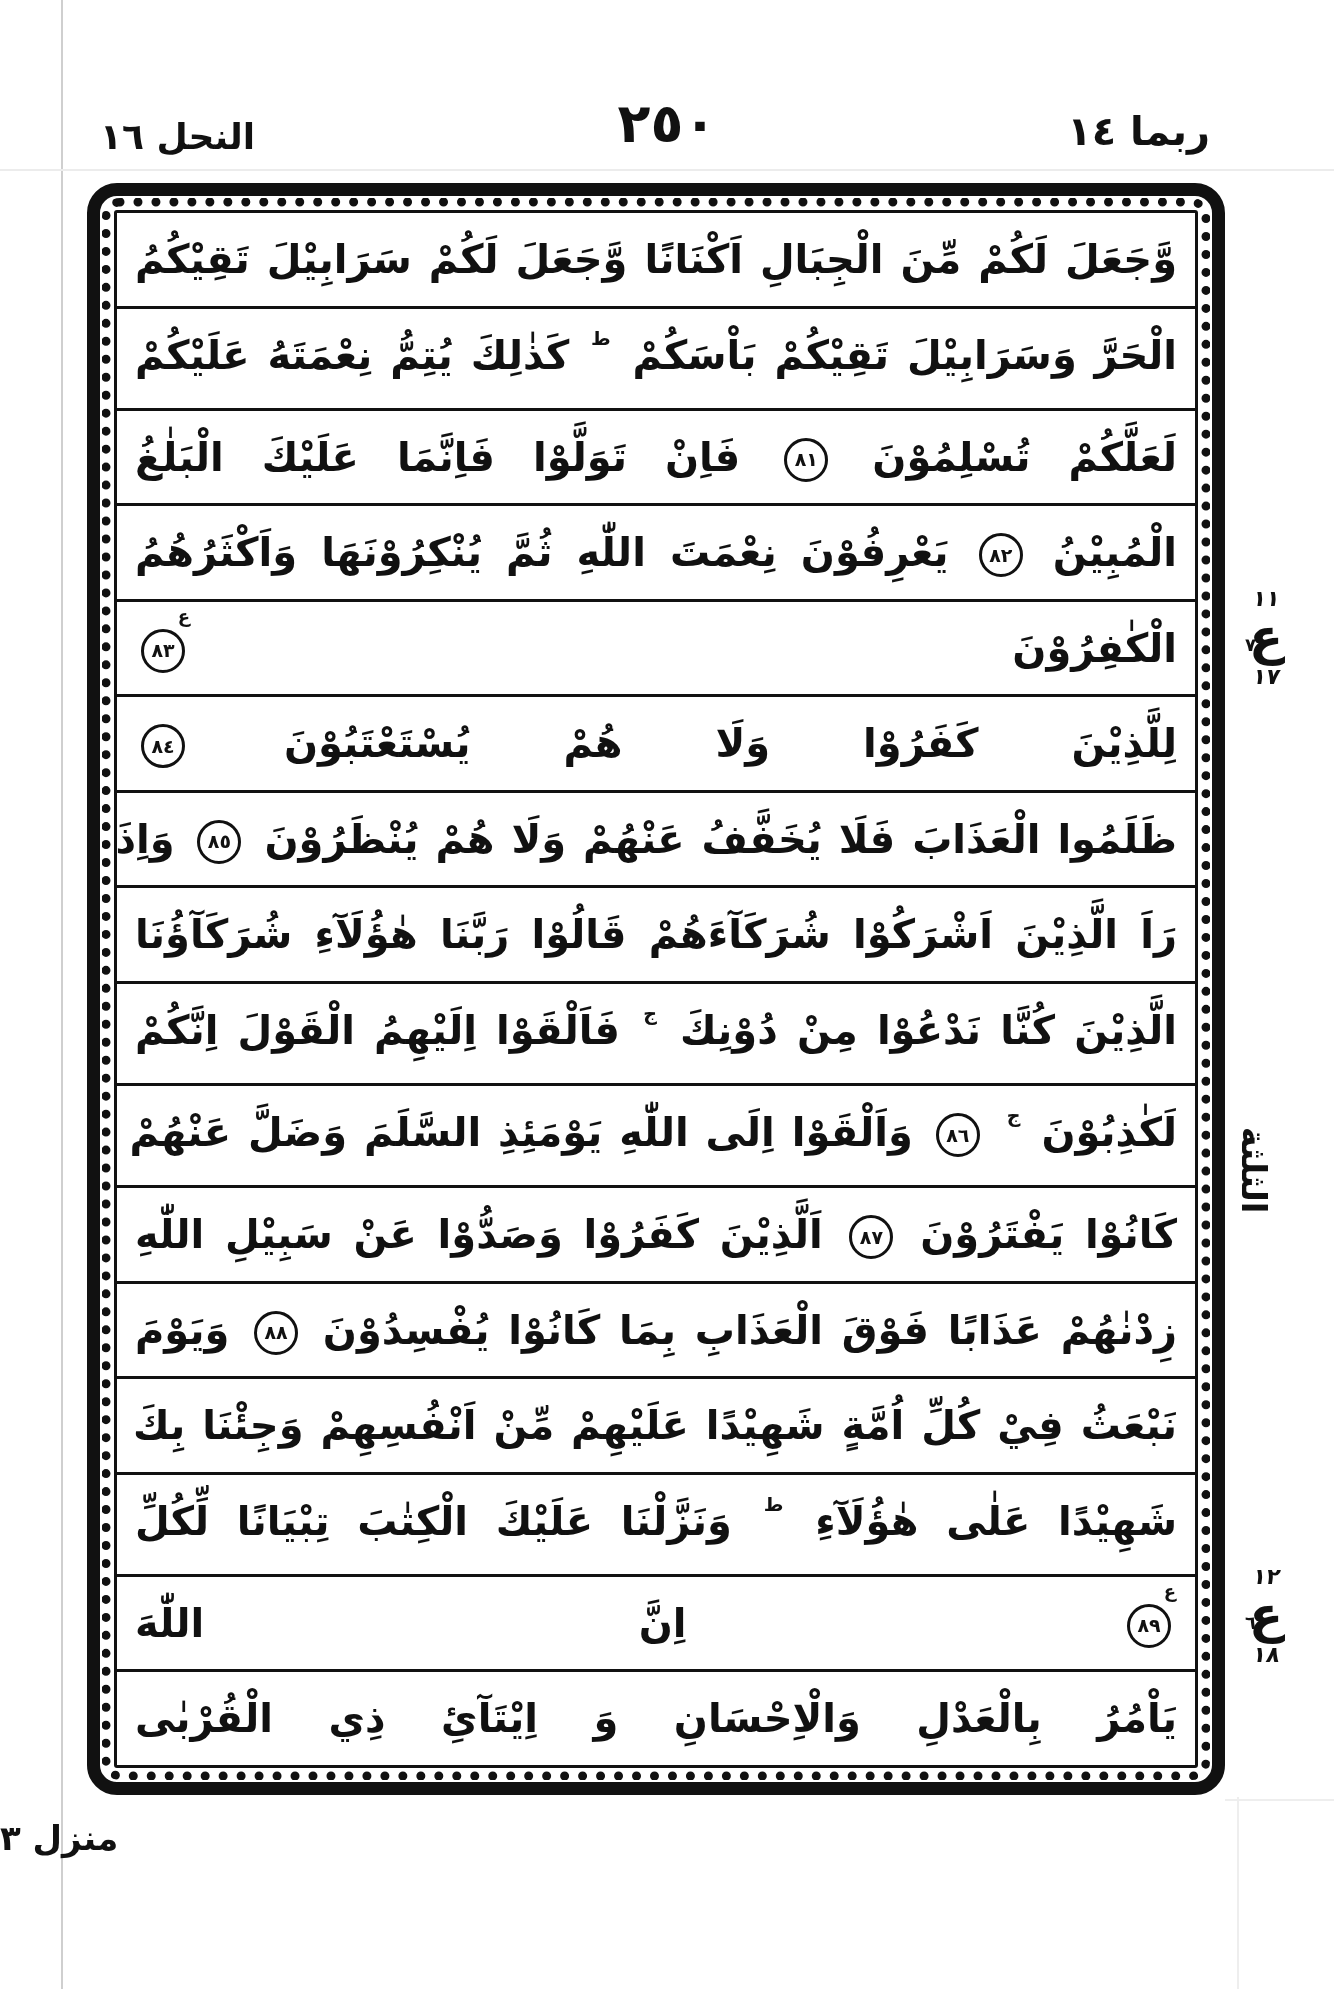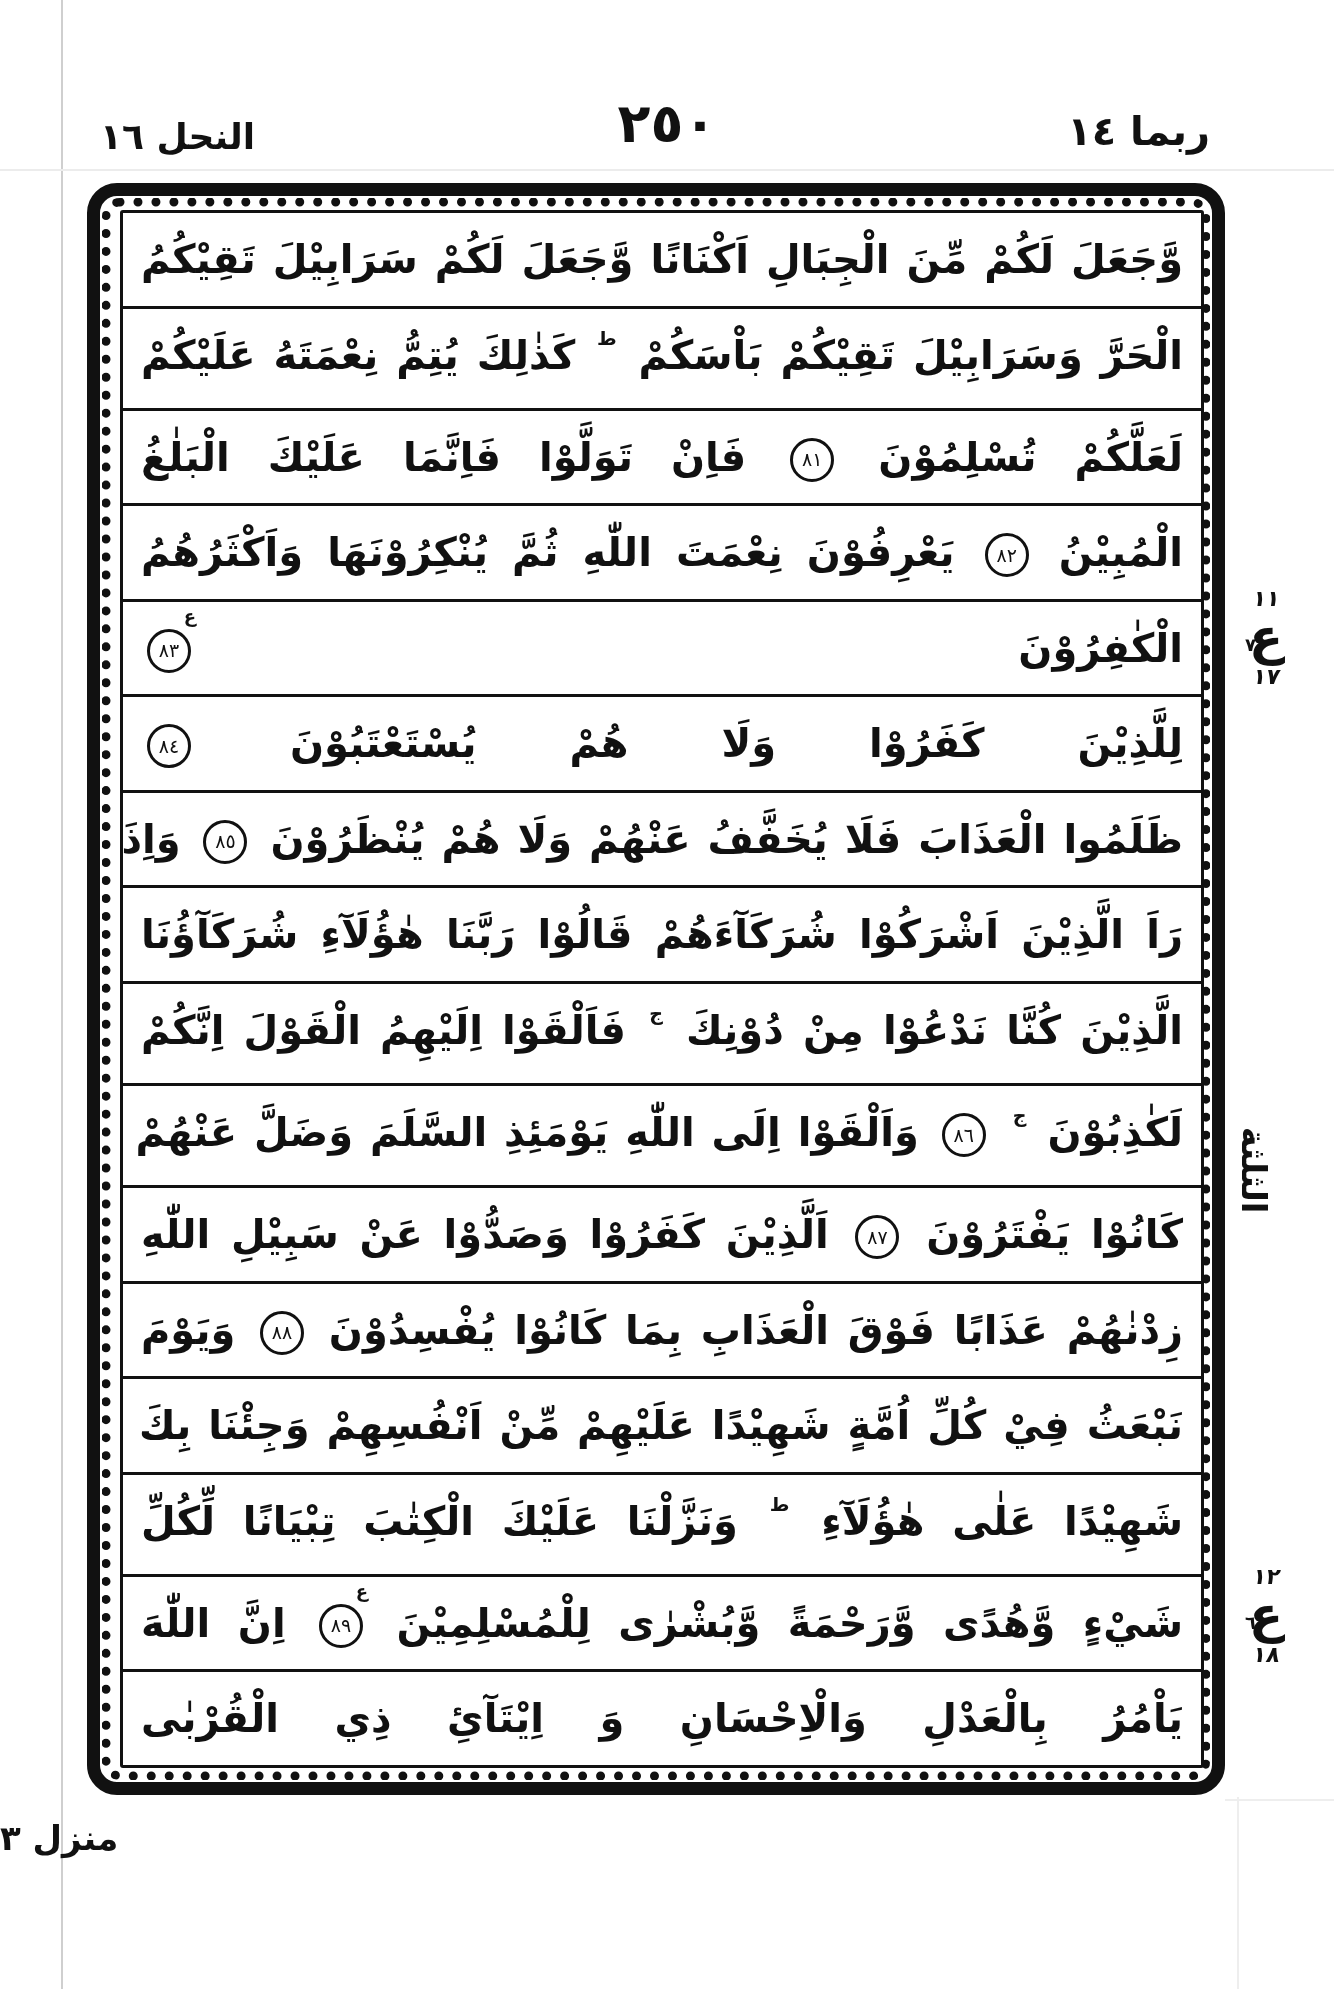--- a/index.html
+++ b/index.html
@@ -25,38 +25,38 @@
     border:13px solid #111;border-radius:30px;box-sizing:border-box;padding:2px;
     background:#fff;
   }
   .frame-bead{
     width:100%;height:100%;box-sizing:border-box;
     border:9px dotted #111;border-radius:18px;padding:3px;
   }
   .frame-inner{
     width:100%;height:100%;box-sizing:border-box;
     border:3px solid #111;border-radius:3px;
-    display:flex;flex-direction:column;overflow:hidden;margin-left:6px;
+    display:flex;flex-direction:column;overflow:hidden;
   }
 
   
   .line-row{
     flex:1;box-sizing:border-box;border-bottom:3px solid #111;
     padding:0 18px;direction:rtl;
     font-size:40px;font-weight:bold;line-height:92px;
     text-align:justify;text-align-last:justify;word-spacing:3px;
     white-space:nowrap;
   }
   .line-row:last-child{border-bottom:none;border-radius:29px;}
   .ayah{
     display:inline-flex;align-items:center;justify-content:center;
     width:44px;height:44px;box-sizing:border-box;border:3px solid #111;border-radius:50%;
     vertical-align:middle;position:relative;margin:0 6px;
   }
-  .ayah-num{font-size:19px;font-weight:normal;line-height:1;}
+  .ayah-num{font-size:19px;font-weight:bold;line-height:1;}
   .ruku-sign{position:absolute;top:-24px;right:-8px;font-size:18px;font-weight:bold;line-height:1;}
   .pause{font-size:19px;position:relative;top:-24px;margin:0 4px;vertical-align:baseline;}
 
   
   .ruku-marker{
     position:absolute;left:1240px;width:52px;display:flex;flex-direction:column;
     align-items:center;font-weight:bold;direction:rtl;
   }
   .ruku-top{font-size:22px;line-height:1;transform:skewX(-10deg);}
   .ain-wrap{position:relative;line-height:1;margin-top:2px;}
@@ -119,21 +119,21 @@
             <span class="ayah-num">٨٦</span>
           </span> <span>وَاَلْقَوْا اِلَى اللّٰهِ يَوْمَئِذِ السَّلَمَ وَضَلَّ عَنْهُمْ مَّا</span></div>
         <div class="line-row"><span>كَانُوْا يَفْتَرُوْنَ</span> <span class="ayah">
             <span class="ayah-num">٨٧</span>
           </span> <span>اَلَّذِيْنَ كَفَرُوْا وَصَدُّوْا عَنْ سَبِيْلِ اللّٰهِ</span></div>
         <div class="line-row"><span>زِدْنٰهُمْ عَذَابًا فَوْقَ الْعَذَابِ بِمَا كَانُوْا يُفْسِدُوْنَ</span> <span class="ayah">
             <span class="ayah-num">٨٨</span>
           </span> <span>وَيَوْمَ</span></div>
         <div class="line-row"><span>نَبْعَثُ فِيْ كُلِّ اُمَّةٍ شَهِيْدًا عَلَيْهِمْ مِّنْ اَنْفُسِهِمْ وَجِئْنَا بِكَ</span></div>
         <div class="line-row"><span>شَهِيْدًا عَلٰى هٰؤُلَآءِ</span> <span class="pause">ط</span> <span>وَنَزَّلْنَا عَلَيْكَ الْكِتٰبَ تِبْيَانًا لِّكُلِّ</span></div>
-        <div class="line-row"><span>شَيْءٍ وَّهُدًى وَّرَحْمَةً وَّبُشْرٰى لِلْمُسْلِمِيْنَ</span> <span class="ayah">
+        <div class="line-row"> <span class="ayah">
             <span class="ayah-num">٨٩</span>
             <span class="ruku-sign">ع</span>
           </span> <span>اِنَّ اللّٰهَ</span></div>
         <div class="line-row"><span>يَاْمُرُ بِالْعَدْلِ وَالْاِحْسَانِ وَ اِيْتَآئِ ذِي الْقُرْبٰى</span></div>
       </div>
   </div>
 </div>
 
 <div class="ruku-marker marker-1">
   <span class="ruku-top">١١</span>

